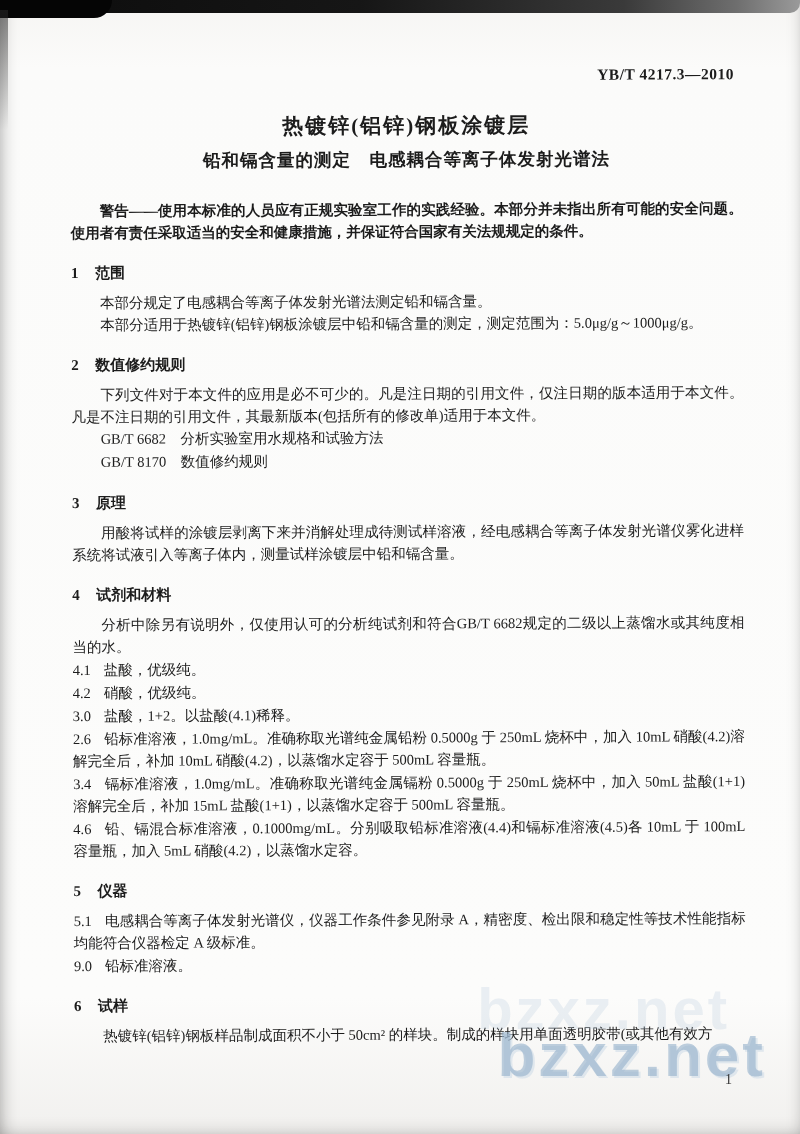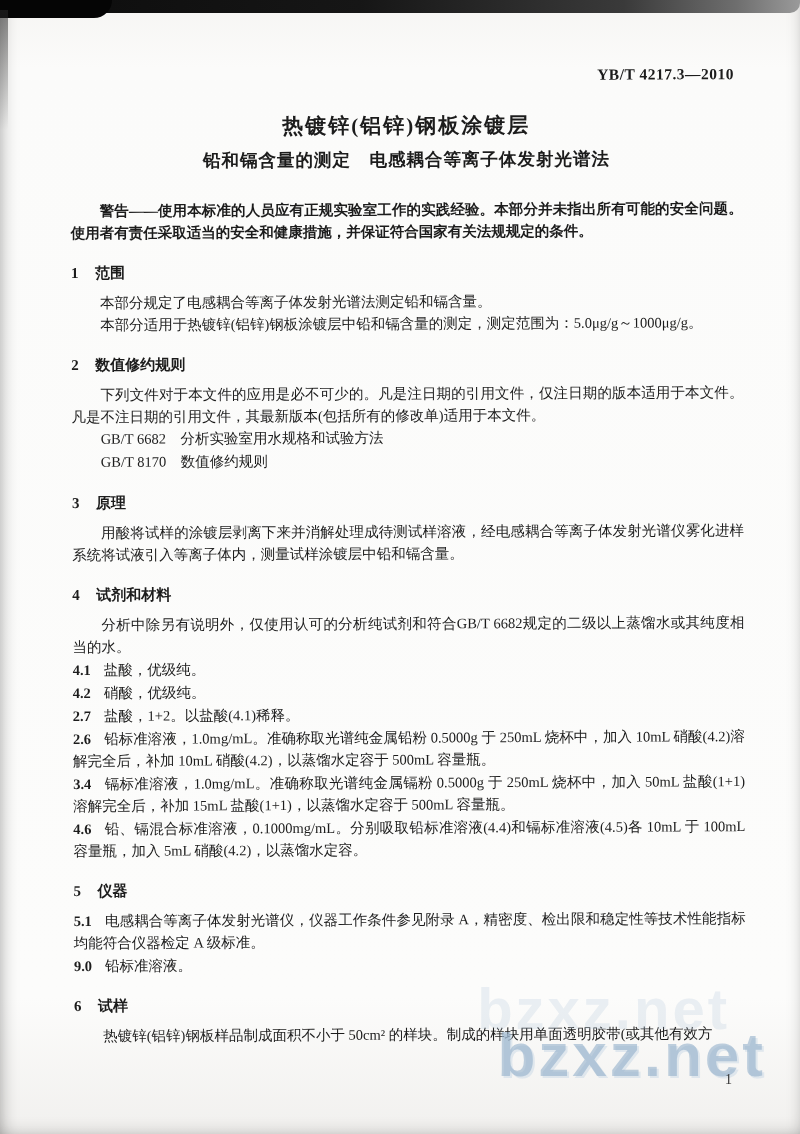--- a/index.html
+++ b/index.html
@@ -50,21 +50,21 @@
   .sec-num{margin-right:1.1em;}
   .para{
     font-size:14.5px;line-height:22px;text-indent:2em;margin:0;text-align:justify;
   }
   .ref-line{
     font-size:14.5px;line-height:23px;margin:0 0 0 2em;
   }
   .item{
     font-size:14.5px;line-height:22px;margin:1px 0;text-align:justify;
   }
-  .item-num{font-weight:bold;margin-right:.9em;}
+  .item-num{font-weight:normal;margin-right:.9em;}
   .page-number{
     position:absolute;right:68px;bottom:46px;font-size:14px;color:#333;
   }
   .watermark{
     position:absolute;right:34px;bottom:44px;
     font-family:"Liberation Sans","DejaVu Sans",sans-serif;
     font-weight:bold;font-size:62px;letter-spacing:3px;
     color:rgba(139,170,199,.55);
     text-shadow:2px 2px 0 rgba(200,215,230,.5);
     pointer-events:none;white-space:nowrap;
@@ -124,21 +124,21 @@
         <span class="sec-num">4</span><span class="sec-title">试剂和材料</span>
       </div>
       <p class="para">分析中除另有说明外，仅使用认可的分析纯试剂和符合GB/T 6682规定的二级以上蒸馏水或其纯度相当的水。</p>
       <p class="item">
         <span class="item-num">4.1</span><span>盐酸，优级纯。</span>
       </p>
       <p class="item">
         <span class="item-num">4.2</span><span>硝酸，优级纯。</span>
       </p>
       <p class="item">
-        <span class="item-num">2.7</span><span>盐酸，1+2。以盐酸(4.1)稀释。</span>
+        <span class="item-num">3.0</span><span>盐酸，1+2。以盐酸(4.1)稀释。</span>
       </p>
       <p class="item">
         <span class="item-num">2.6</span><span>铅标准溶液，1.0mg/mL。准确称取光谱纯金属铅粉 0.5000g 于 250mL 烧杯中，加入 10mL 硝酸(4.2)溶解完全后，补加 10mL 硝酸(4.2)，以蒸馏水定容于 500mL 容量瓶。</span>
       </p>
       <p class="item">
         <span class="item-num">3.4</span><span>镉标准溶液，1.0mg/mL。准确称取光谱纯金属镉粉 0.5000g 于 250mL 烧杯中，加入 50mL 盐酸(1+1)溶解完全后，补加 15mL 盐酸(1+1)，以蒸馏水定容于 500mL 容量瓶。</span>
       </p>
       <p class="item">
         <span class="item-num">4.6</span><span>铅、镉混合标准溶液，0.1000mg/mL。分别吸取铅标准溶液(4.4)和镉标准溶液(4.5)各 10mL 于 100mL 容量瓶，加入 5mL 硝酸(4.2)，以蒸馏水定容。</span>
       </p>

